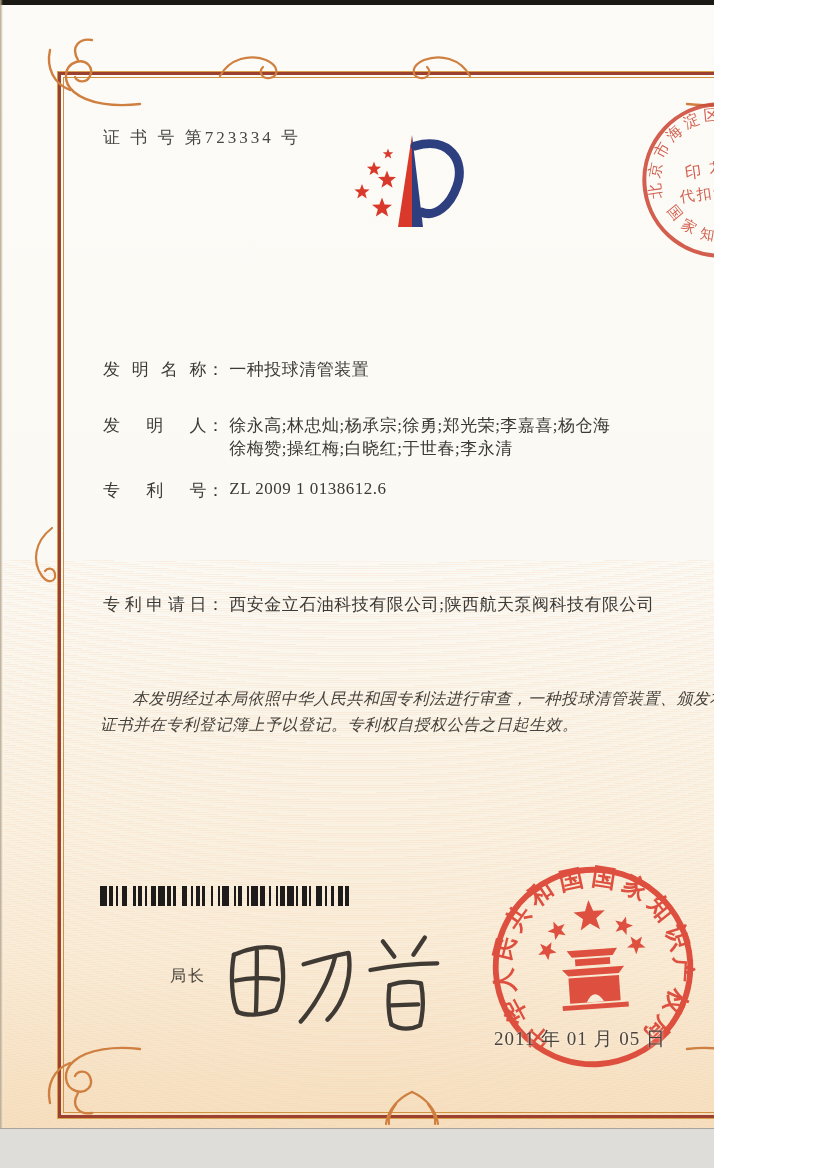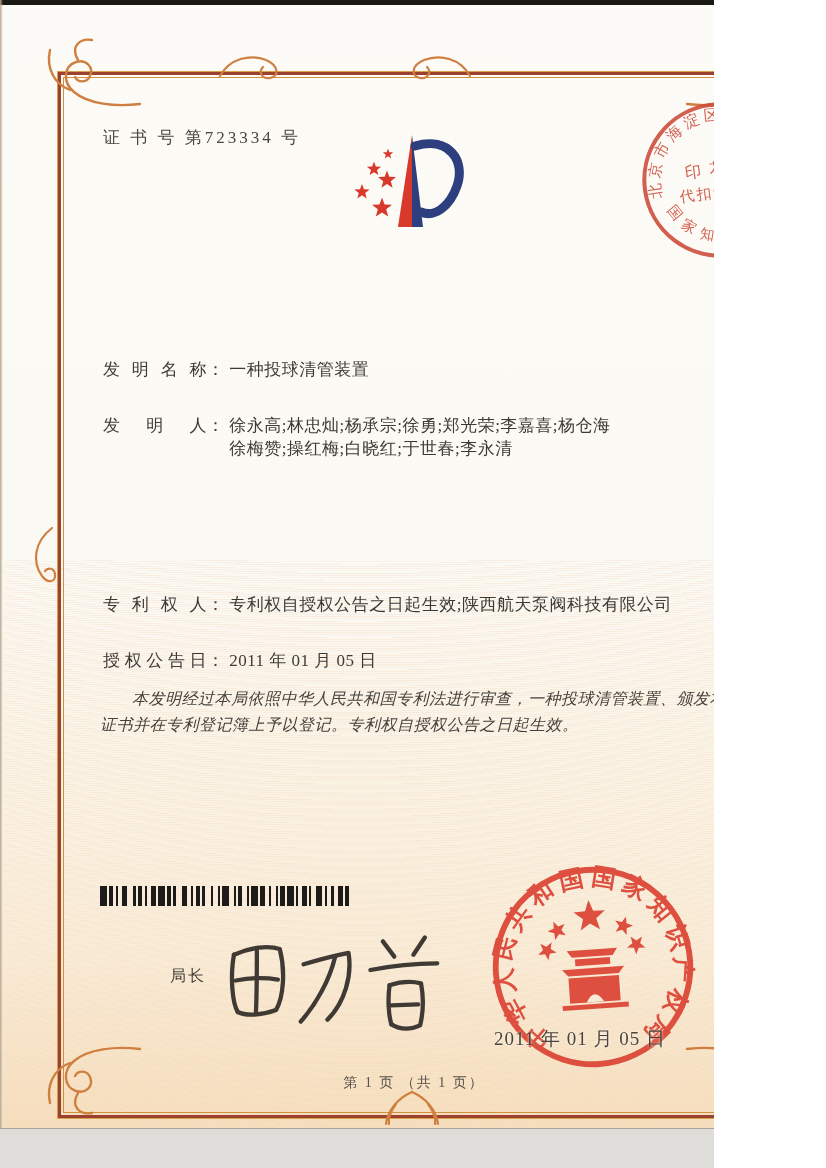--- a/index.html
+++ b/index.html
@@ -148,27 +148,27 @@
 
   <div class="field-row" style="top:358px">
     <span class="field-label">发明名称</span><span class="field-colon">：</span>
     <span class="field-value">一种投球清管装置</span>
   </div>
   <div class="field-row" style="top:414px">
     <span class="field-label">发明人</span><span class="field-colon">：</span>
     <span class="field-value">徐永高;林忠灿;杨承宗;徐勇;郑光荣;李嘉喜;杨仓海
 徐梅赞;操红梅;白晓红;于世春;李永清</span>
   </div>
+  <div class="field-row" style="top:479px">
+    <span class="field-label">专利号</span><span class="field-colon">：</span>
+    <span class="field-value">ZL 2009 1 0138612.6</span>
+  </div>
   <div class="field-row" style="top:593px">
-    <span class="field-label">专利权人</span><span class="field-colon">：</span>
-    <span class="field-value">专利权自授权公告之日起生效;陕西航天泵阀科技有限公司</span>
-  </div>
-  <div class="field-row" style="top:649px">
-    <span class="field-label">授权公告日</span><span class="field-colon">：</span>
-    <span class="field-value">2011 年 01 月 05 日</span>
+    <span class="field-label">专利申请日</span><span class="field-colon">：</span>
+    <span class="field-value">西安金立石油科技有限公司;陕西航天泵阀科技有限公司</span>
   </div>
 
   <div class="body-text">
     <p>本发明经过本局依照中华人民共和国专利法进行审查，一种投球清管装置、颁发本证书并在专利登记簿上予以登记。专利权自授权公告之日起生效。</p>
   </div>
 
   <div class="barcode" id="barcode-bars"><span class="bc-bar" style="width: 2.65487%;"></span><span class="bc-gap" style="width: 0.884956%;"></span><span class="bc-bar" style="width: 1.76991%;"></span><span class="bc-gap" style="width: 0.884956%;"></span><span class="bc-bar" style="width: 0.884956%;"></span><span class="bc-gap" style="width: 1.76991%;"></span><span class="bc-bar" style="width: 1.76991%;"></span><span class="bc-gap" style="width: 2.65487%;"></span><span class="bc-bar" style="width: 0.884956%;"></span><span class="bc-gap" style="width: 0.884956%;"></span><span class="bc-bar" style="width: 1.76991%;"></span><span class="bc-gap" style="width: 0.884956%;"></span><span class="bc-bar" style="width: 0.884956%;"></span><span class="bc-gap" style="width: 1.76991%;"></span><span class="bc-bar" style="width: 1.76991%;"></span><span class="bc-gap" style="width: 0.884956%;"></span><span class="bc-bar" style="width: 2.65487%;"></span><span class="bc-gap" style="width: 0.884956%;"></span><span class="bc-bar" style="width: 1.76991%;"></span><span class="bc-gap" style="width: 0.884956%;"></span><span class="bc-bar" style="width: 0.884956%;"></span><span class="bc-gap" style="width: 2.65487%;"></span><span class="bc-bar" style="width: 1.76991%;"></span><span class="bc-gap" style="width: 1.76991%;"></span><span class="bc-bar" style="width: 0.884956%;"></span><span class="bc-gap" style="width: 0.884956%;"></span><span class="bc-bar" style="width: 1.76991%;"></span><span class="bc-gap" style="width: 0.884956%;"></span><span class="bc-bar" style="width: 0.884956%;"></span><span class="bc-gap" style="width: 2.65487%;"></span><span class="bc-bar" style="width: 0.884956%;"></span><span class="bc-gap" style="width: 1.76991%;"></span><span class="bc-bar" style="width: 0.884956%;"></span><span class="bc-gap" style="width: 0.884956%;"></span><span class="bc-bar" style="width: 2.65487%;"></span><span class="bc-gap" style="width: 1.76991%;"></span><span class="bc-bar" style="width: 0.884956%;"></span><span class="bc-gap" style="width: 0.884956%;"></span><span class="bc-bar" style="width: 1.76991%;"></span><span class="bc-gap" style="width: 1.76991%;"></span><span class="bc-bar" style="width: 0.884956%;"></span><span class="bc-gap" style="width: 0.884956%;"></span><span class="bc-bar" style="width: 2.65487%;"></span><span class="bc-gap" style="width: 0.884956%;"></span><span class="bc-bar" style="width: 1.76991%;"></span><span class="bc-gap" style="width: 1.76991%;"></span><span class="bc-bar" style="width: 0.884956%;"></span><span class="bc-gap" style="width: 1.76991%;"></span><span class="bc-bar" style="width: 0.884956%;"></span><span class="bc-gap" style="width: 0.884956%;"></span><span class="bc-bar" style="width: 1.76991%;"></span><span class="bc-gap" style="width: 0.884956%;"></span><span class="bc-bar" style="width: 2.65487%;"></span><span class="bc-gap" style="width: 0.884956%;"></span><span class="bc-bar" style="width: 0.884956%;"></span><span class="bc-gap" style="width: 1.76991%;"></span><span class="bc-bar" style="width: 1.76991%;"></span><span class="bc-gap" style="width: 0.884956%;"></span><span class="bc-bar" style="width: 0.884956%;"></span><span class="bc-gap" style="width: 1.76991%;"></span><span class="bc-bar" style="width: 2.65487%;"></span><span class="bc-gap" style="width: 0.884956%;"></span><span class="bc-bar" style="width: 0.884956%;"></span><span class="bc-gap" style="width: 1.76991%;"></span><span class="bc-bar" style="width: 0.884956%;"></span><span class="bc-gap" style="width: 1.76991%;"></span><span class="bc-bar" style="width: 1.76991%;"></span><span class="bc-gap" style="width: 0.884956%;"></span><span class="bc-bar" style="width: 1.76991%;"></span><span class="bc-gap" style="width: 0.884956%;"></span></div>
 
   <div class="sig-title">局长</div>
   <span class="sig-hidden">田力普</span>
@@ -207,18 +207,17 @@
       <path d="M92,101 H128 V108 H92 Z"></path>
       <path d="M78,111 L142,111 L136,118 L84,118 Z"></path>
       <path d="M84,120 H136 V146 H84 Z"></path>
       <path d="M76,148 H144 V153 H76 Z"></path>
     </g>
     <path d="M101,146 Q110,130 119,146 Z" fill="#f8ecd9"></path>
   </svg>
 
   <div class="seal-date">2011 年 01 月 05 日</div>
 
-  <div class="footer">第 1 页 （共 1 页）</div>
 
   <div class="scan-top"></div>
   <div class="scan-left"></div>
   <div class="scan-bottom"></div>
 </div>
 
 </body></html>

